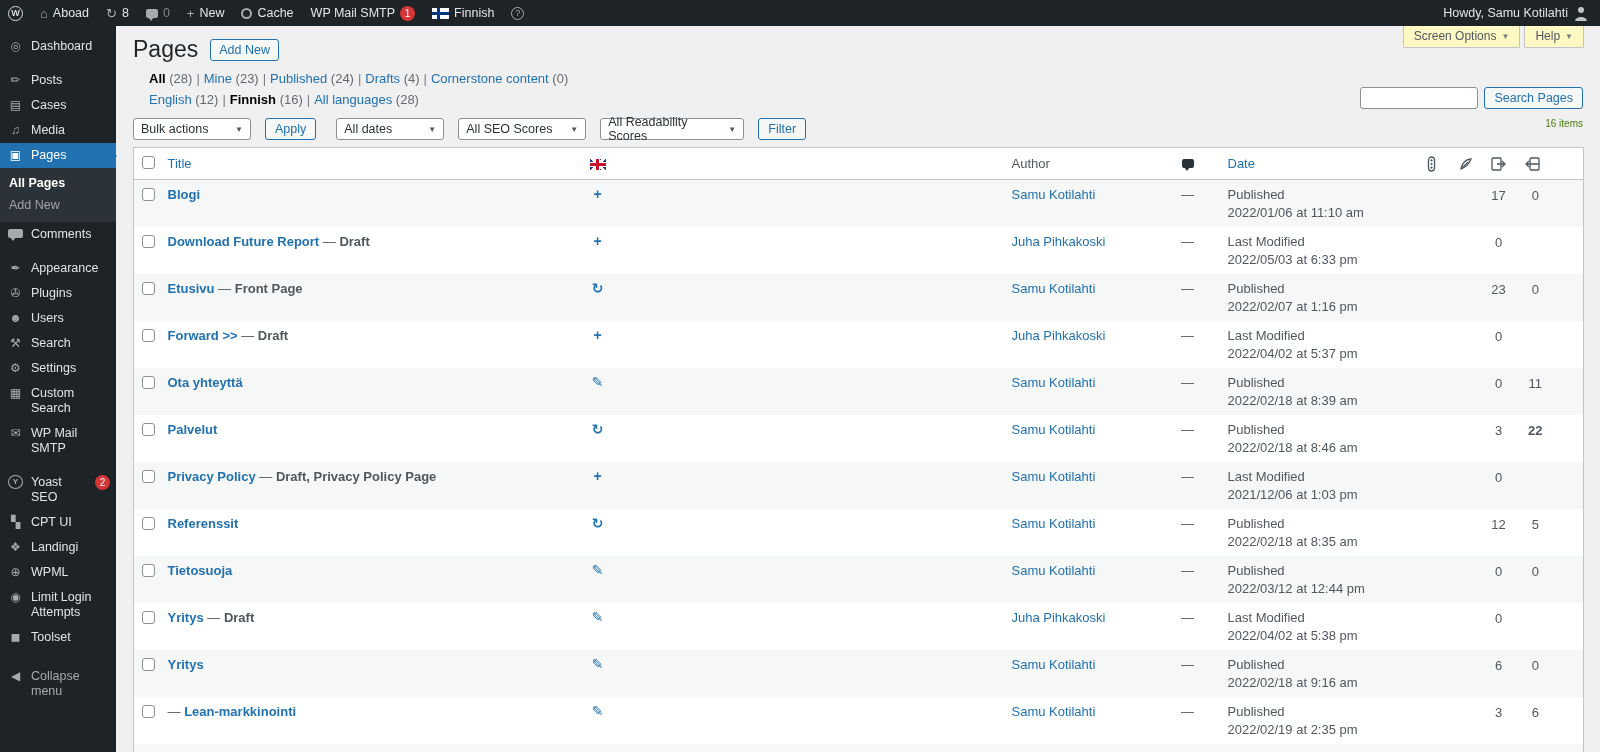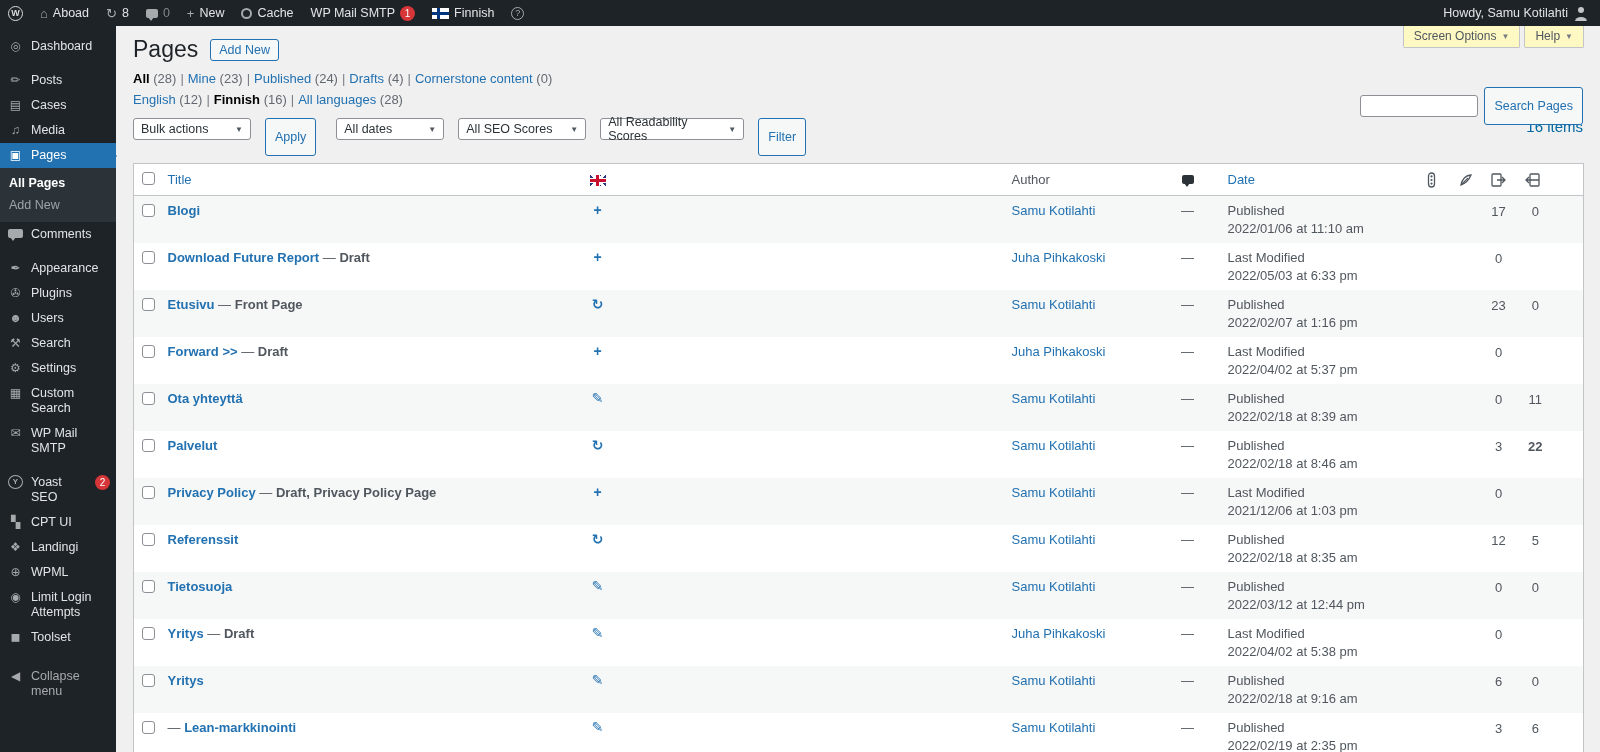--- a/index.html
+++ b/index.html
@@ -56,37 +56,37 @@
   .screen-meta { position:absolute; top:0; right:16px; display:flex; gap:4px; z-index:5; }
   .meta-btn { background:#fef9c3; border:1px solid #c3c4c7; border-top:none; border-radius:0 0 2px 2px;
     padding:3px 10px 4px; font-size:12px; color:#50575e; cursor:pointer; display:flex; align-items:center; gap:5px; }
   .meta-btn .chev { font-size:8px; color:#787c82; }
 
   .heading-row { display:flex; align-items:center; margin-top:11px; }
   h1.page-title { font-size:23px; font-weight:400; color:#1d2327; line-height:1.1; }
   .add-new-btn { margin-left:12px; background:#f6f7f7; border:1px solid #2271b1; color:#2271b1; border-radius:3px;
     padding:3px 8px; font-size:12.5px; cursor:pointer; }
 
-  .views { margin-top:9px; }
+  .views { margin-top:9px;margin-left:16px; }
   .views a { color:#2271b1; text-decoration:none; cursor:pointer; }
   .views .current { color:#000; font-weight:700; }
   .views .count { color:#646970; }
   .views .sep { color:#787c82; margin:0 4px; }
   .languages { margin-top:6px; }
 
   .search-box { position:absolute; top:61px; right:17px; display:flex; gap:6px; align-items:center; }
   .search-input { width:118px; height:22px; border:1px solid #8c8f94; border-radius:3px; background:#fff; padding:0 5px; font-size:12.5px; }
   .btn-secondary { background:#f6f7f7; border:1px solid #2271b1; color:#2271b1; border-radius:3px; padding:2px 9px;
-    font-size:12.5px; height:38px; cursor:pointer; white-space:nowrap; }
+    font-size:12.5px; height:22px; cursor:pointer; white-space:nowrap; }
 
   .filter-row { margin-top:11px; display:flex; align-items:flex-start; gap:14px; }
   .select { height:22px; background:#fff; border:1px solid #8c8f94; border-radius:3px; color:#2c3338; font-size:12.5px;
     display:flex; align-items:center; justify-content:space-between; padding:0 7px; cursor:pointer; gap:8px; }
   .select .chev { font-size:8px; color:#50575e; }
-  .items-count { margin-left:auto; color:#0369a1; font-size:15px; }
+  .items-count { margin-left:auto; color:#4d7c0f; font-size:10px; }
 
   
   table.list { margin-top:7px; width:1450px; border-collapse:collapse; background:#fff; border:1px solid #c3c4c7; table-layout:fixed; }
   thead th { border-bottom:1px solid #c3c4c7; padding:7px 8px; text-align:left; font-weight:400; color:#2c3338; height:28px; vertical-align:middle; }
   thead th a { color:#2271b1; text-decoration:none; cursor:pointer; }
   tbody td { padding:7px 8px; vertical-align:top; color:#50575e; }
   tbody tr:nth-child(odd) td { background:#f6f7f7; }
   td.col-title { padding-left:2px; }
   th.col-title { padding-left:2px; }
   .row-title { color:#2271b1; font-weight:700; text-decoration:none; cursor:pointer; }

